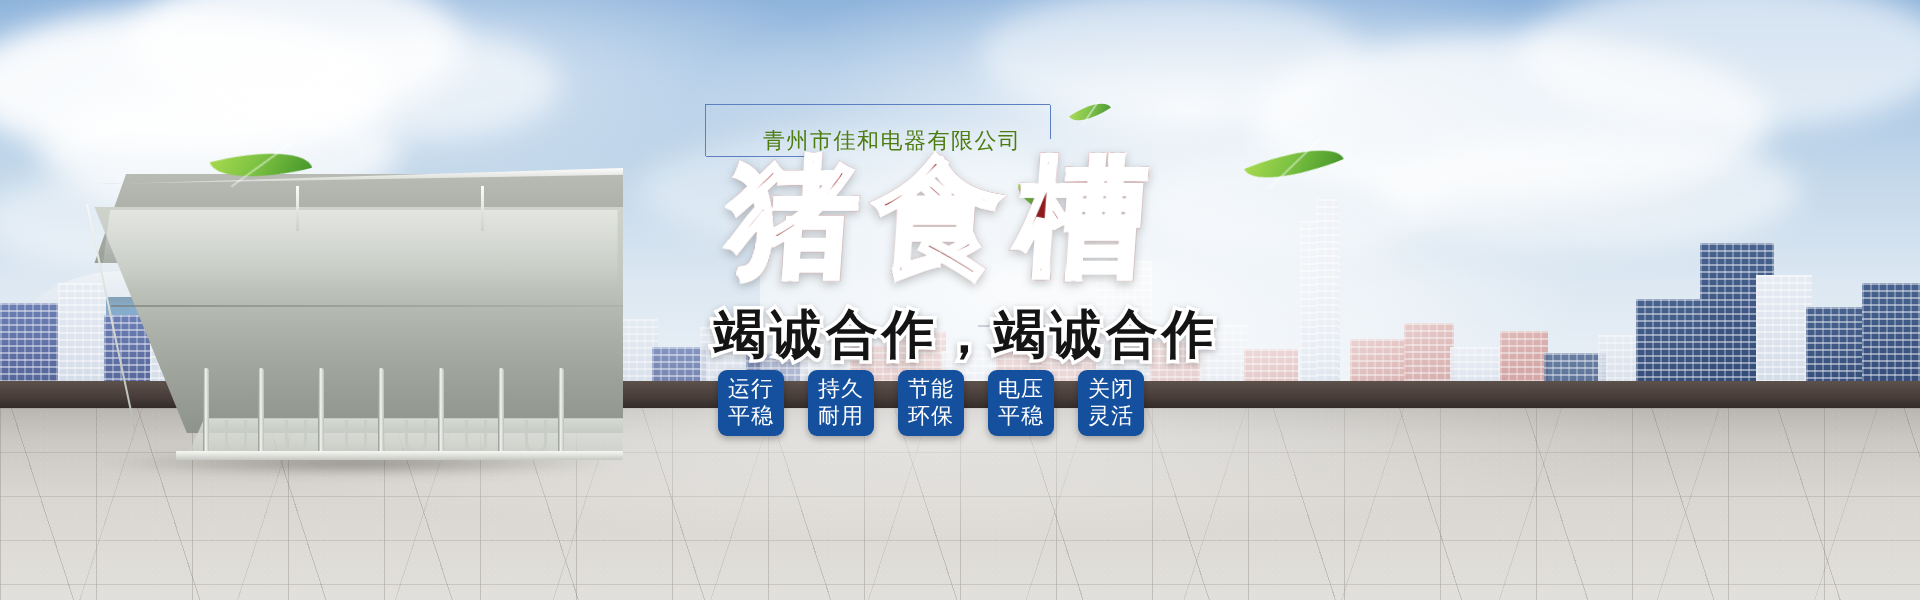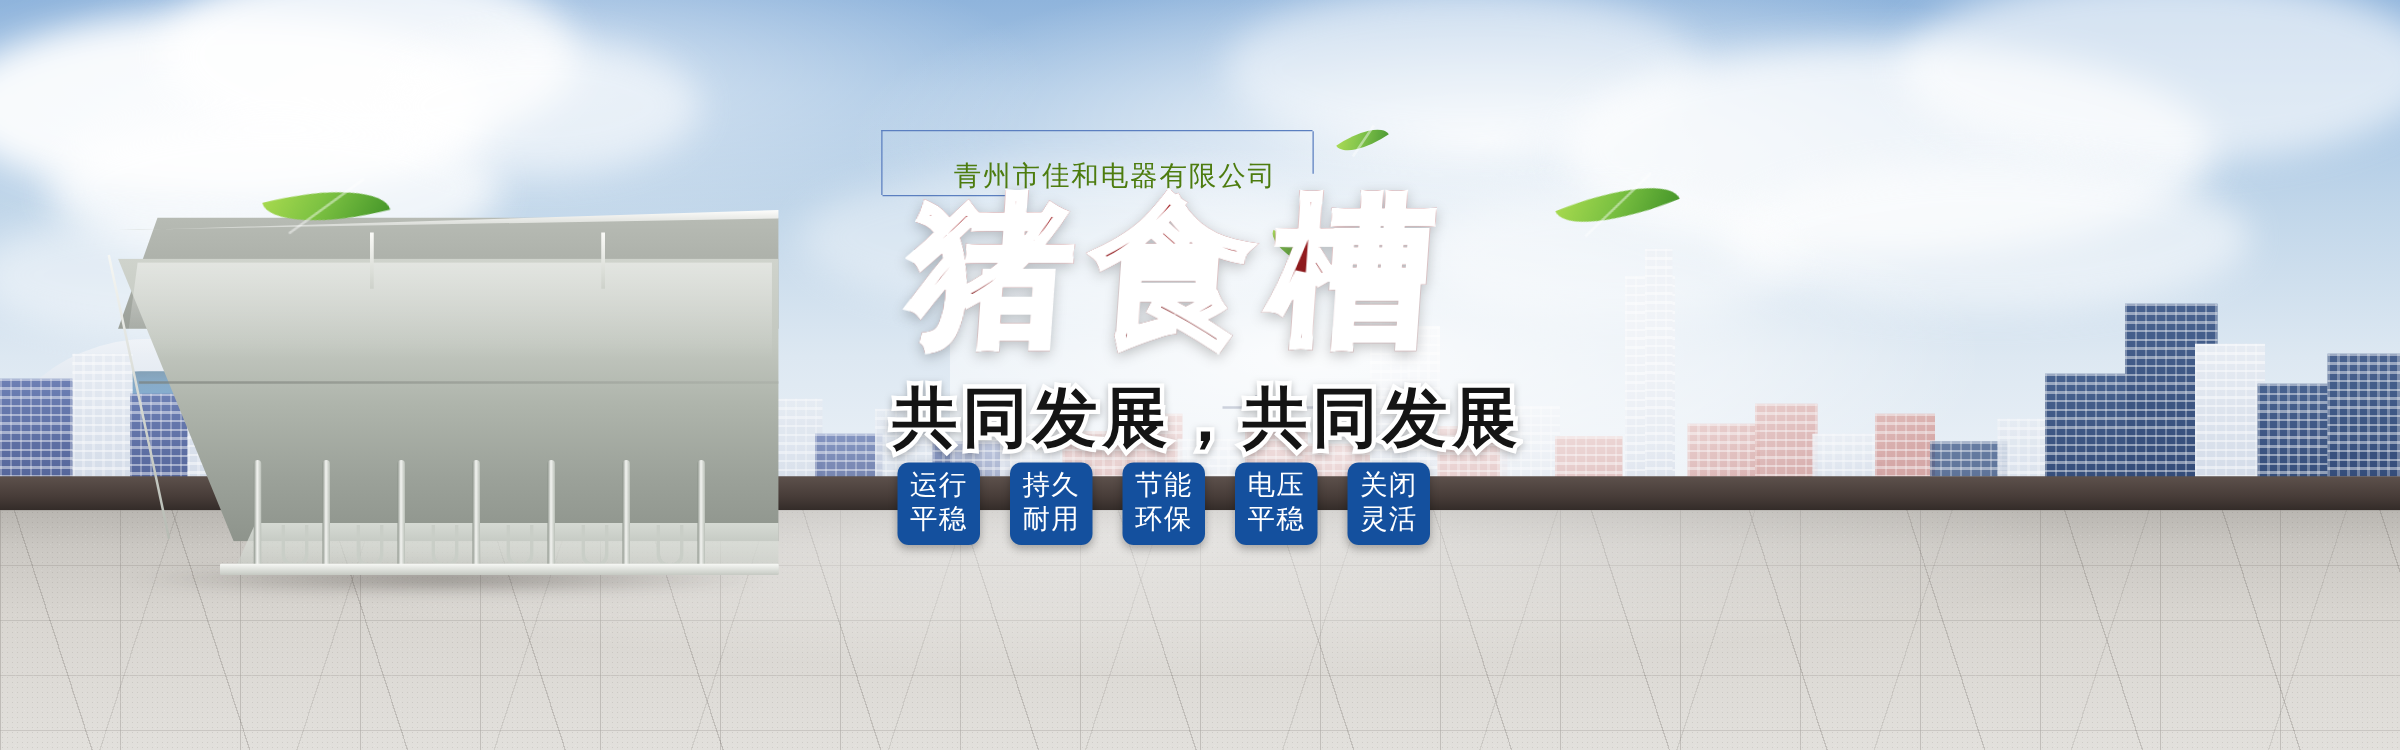--- a/index.html
+++ b/index.html
@@ -380,21 +380,21 @@
 
   <div class="txt">
 
     <div class="coname-wrap">
       <div class="coname-frame"></div>
       <div class="coname">青州市佳和电器有限公司</div>
     </div>
 
     <div class="title">猪食槽</div>
 
-    <div class="subtitle">共同发展，共同发展</div>
+    <div class="subtitle">竭诚合作，竭诚合作</div>
 
     <div class="badges">
       <div class="badge">
         <b>运行</b>
         <b>平稳</b>
       </div>
       <div class="badge">
         <b>持久</b>
         <b>耐用</b>
       </div>

